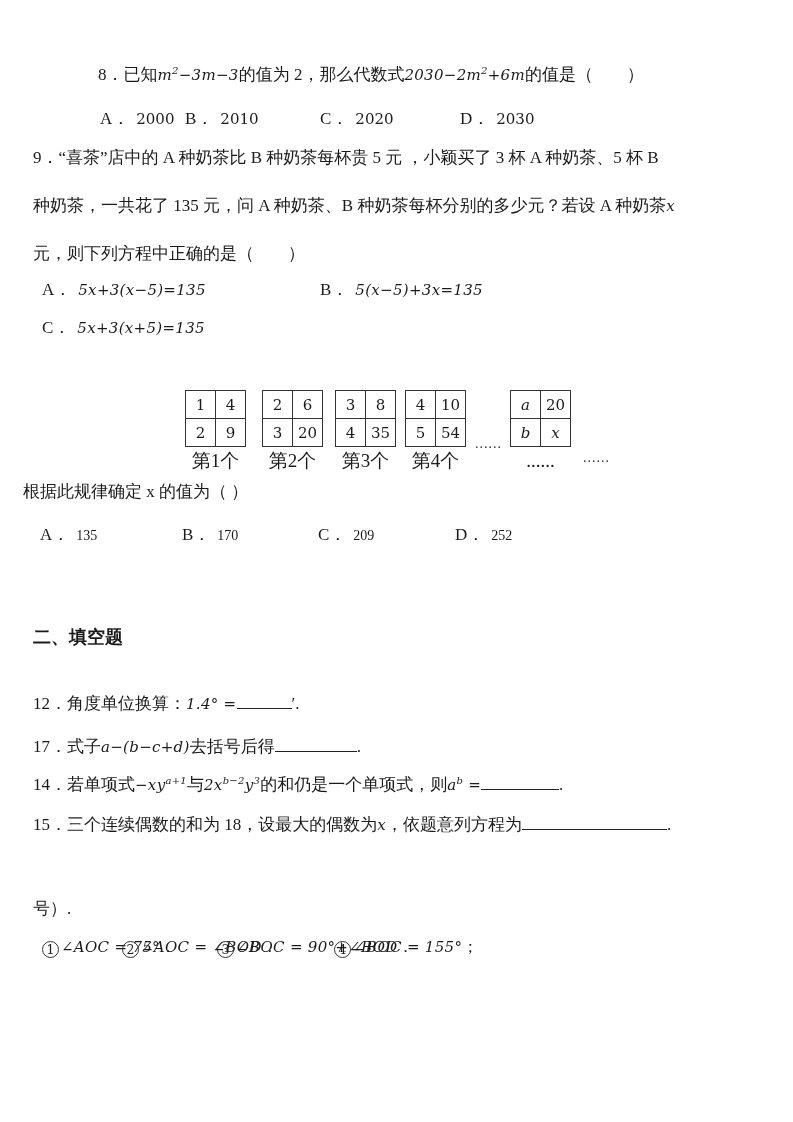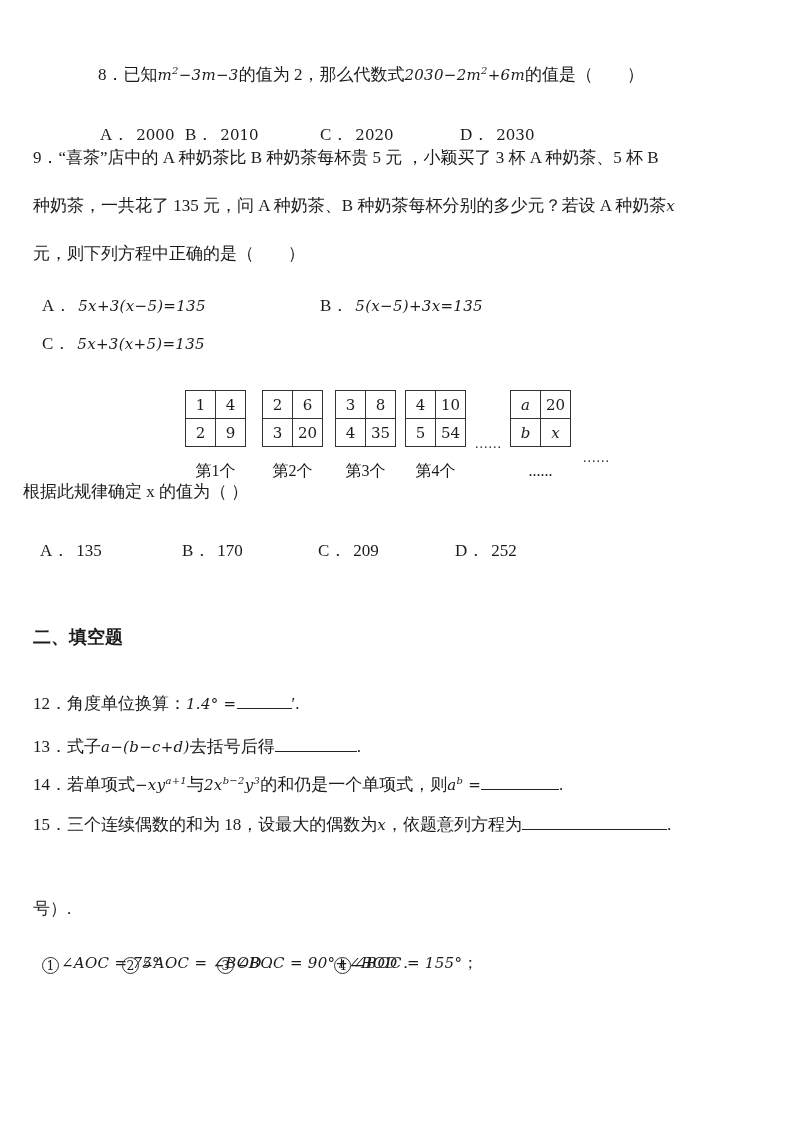--- a/index.html
+++ b/index.html
@@ -4,37 +4,37 @@
 <style>
   * { margin:0; padding:0; box-sizing:border-box; }
   html,body { background:#ffffff; }
   .page {
     position:relative; width:793px; height:1122px; background:#ffffff;
     font-family:"Liberation Serif","DejaVu Serif",serif; color:#1b1b1b;
     overflow:hidden;
   }
   .abs { position:absolute; white-space:nowrap; line-height:24px; }
   .cn  { font-size:17px; }
-  .big { font-size:17px; }
+  .big { font-size:14px; }
   .sec { font-size:18px; font-weight:bold; }
   .math { font-family:"DejaVu Serif",serif; font-style:italic; font-size:15px; letter-spacing:0.3px; }
   .math sup { font-size:10px; line-height:0; }
   .val { font-family:"DejaVu Serif",serif; font-size:15px; }
   .lbl { font-size:17px; margin-right:7px; }
-  .opt { position:absolute; top:16px; white-space:nowrap; }
+  .opt { position:absolute; top:0; white-space:nowrap; }
   .row { position:absolute; left:0; width:793px; height:26px; }
   .blank { display:inline-block; border-bottom:1.4px solid #222; height:15px; vertical-align:baseline; }
   .grid { border-collapse:collapse; }
   .grid td {
     width:30px; height:28px; border:1.5px solid #333; text-align:center;
     font-family:"DejaVu Serif",serif; font-size:15px; padding:0; vertical-align:middle;
   }
   .grid td.it { font-style:italic; }
   .tunit { position:absolute; top:0; text-align:center; }
-  .tlabel { font-size:16px; margin-top:12px; }
+  .tlabel { font-size:19px; margin-top:2px; }
   .dots { position:absolute; font-size:14px; letter-spacing:1px; color:#333; }
   .circ {
     display:inline-block; width:17px; height:17px; border:1px solid #333; border-radius:50%;
     text-align:center; line-height:16px; font-size:12.5px; margin-right:2px;
     font-family:"DejaVu Serif",serif; vertical-align:-2px;
   }
   .sep { font-size:16px; }
 </style>
 </head>
 <body>
@@ -150,21 +150,21 @@
     <span class="opt" style="left:182px"><span class="lbl">B．</span><span class="big">170</span></span>
     <span class="opt" style="left:318px"><span class="lbl">C．</span><span class="big">209</span></span>
     <span class="opt" style="left:455px"><span class="lbl">D．</span><span class="big">252</span></span>
   </div>
 
   <div class="abs sec" style="top:625px;left:33px">二、填空题</div>
 
 
   <div class="abs" style="top:692px;left:33px"><span class="cn">12．</span><span class="cn">角度单位换算：</span><span class="math">1.4° =</span><span class="blank" style="width:55px"></span><span class="cn">′.</span></div>
 
-  <div class="abs" style="top:735px;left:33px"><span class="cn">13．</span><span class="cn">式子</span><span class="math">a−(b−c+d)</span><span class="cn">去括号后得</span><span class="blank" style="width:82px"></span><span class="cn">.</span></div>
+  <div class="abs" style="top:735px;left:33px"><span class="cn">17．</span><span class="cn">式子</span><span class="math">a−(b−c+d)</span><span class="cn">去括号后得</span><span class="blank" style="width:82px"></span><span class="cn">.</span></div>
 
   <div class="abs" style="top:773px;left:33px"><span class="cn">14．</span><span class="cn">若单项式</span><span class="math">−xy<sup>a+1</sup></span><span class="cn">与</span><span class="math">2x<sup>b−2</sup>y<sup>3</sup></span><span class="cn">的和仍是一个单项式，则</span><span class="math">a<sup>b</sup> =</span><span class="blank" style="width:78px"></span><span class="cn">.</span></div>
 
   <div class="abs" style="top:813px;left:33px"><span class="cn">15．</span><span class="cn">三个连续偶数的和为 18，设最大的偶数为</span><span class="math">x</span><span class="cn">，依题意列方程为</span><span class="blank" style="width:145px"></span><span class="cn">.</span></div>
 
   <div class="abs cn" style="top:897px;left:33px">号）.</div>
 
   <div class="row" style="top:937px">
     <span class="opt" style="left:42px"><span class="circ">1</span><span class="math">∠AOC = 75°</span><span class="sep">．</span></span>
     <span class="opt" style="left:122px"><span class="circ">2</span><span class="math">∠AOC = ∠BOD</span><span class="sep">．</span></span>

